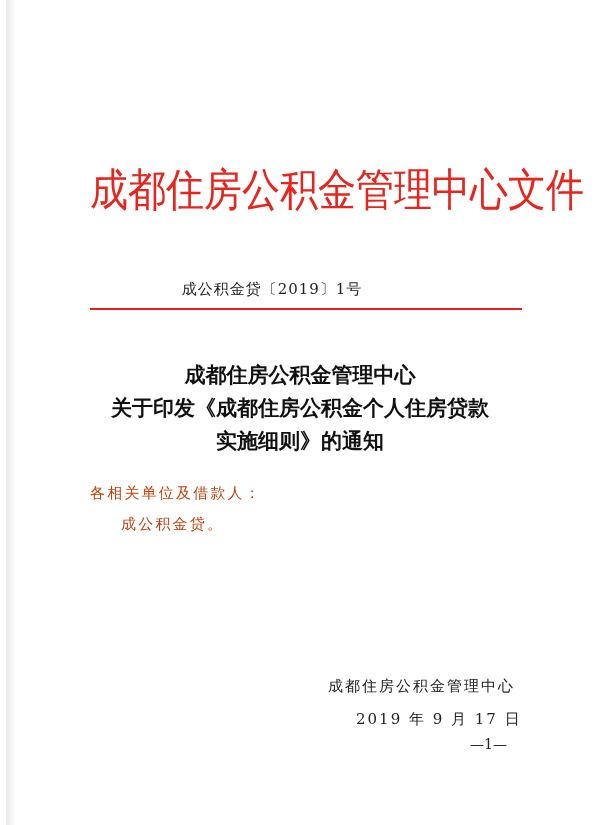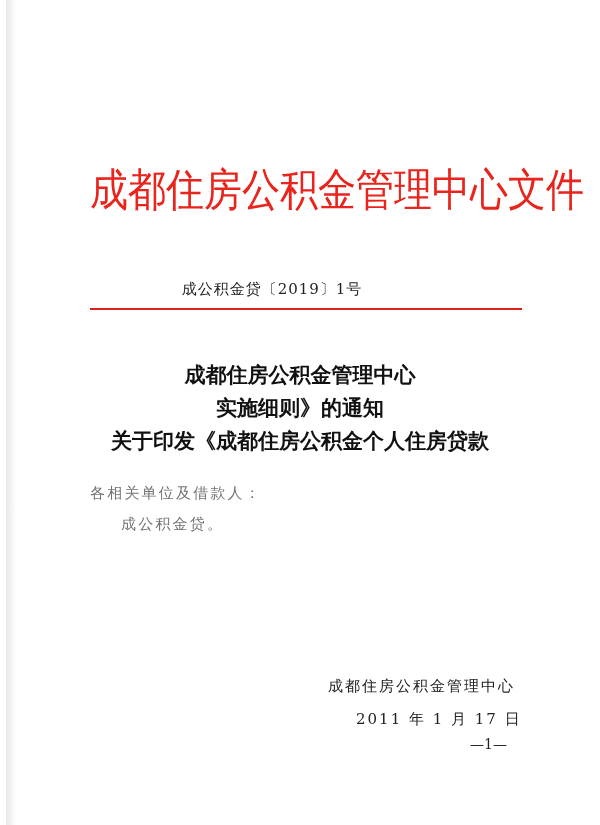--- a/index.html
+++ b/index.html
@@ -24,21 +24,21 @@
   }
   .red-rule {
     position: absolute; left: 90px; top: 308px; width: 432px; height: 2px; background: #e0201a;
   }
   .notice-title {
     position: absolute; left: 0; width: 600px; top: 358px; text-align: center;
     font-size: 21px; font-weight: bold; line-height: 33px; color: #111;
   }
   .body-text {
     position: absolute; left: 90px; top: 478px; width: 440px;
-    font-size: 15px; line-height: 31px; color: #737373; letter-spacing: 2.2px;
+    font-size: 15px; line-height: 31px; color: #c2410c; letter-spacing: 2.2px;
   }
   .body-text p { margin: 0; }
   .indent { text-indent: 31px; }
   .signature {
     position: absolute; left: 300px; top: 670px; width: 240px;
     font-size: 15px; line-height: 33px; color: #222; letter-spacing: 2px;
   }
   .sig-org { padding-left: 28px; }
   .sig-date { padding-left: 56px; }
   .page-number {
@@ -51,27 +51,27 @@
 <div class="left-edge"></div>
 
 <div class="header-title">成都住房公积金管理中心文件</div>
 
 <div class="doc-number">成公积金贷〔2019〕1号</div>
 
 <div class="red-rule"></div>
 
 <div class="notice-title">
   <div>成都住房公积金管理中心</div>
+  <div>关于印发《成都住房公积金个人住房贷款</div>
   <div>实施细则》的通知</div>
-  <div>关于印发《成都住房公积金个人住房贷款</div>
 </div>
 
 <div class="body-text">
   <p>各相关单位及借款人：</p>
   <p class="indent">成公积金贷。</p>
 </div>
 
 <div class="signature">
   <div class="sig-org">成都住房公积金管理中心</div>
-  <div class="sig-date">2011 年 1 月 17 日</div>
+  <div class="sig-date">2019 年 9 月 17 日</div>
 </div>
 
 <div class="page-number">—1—</div>
 
 </body></html>

